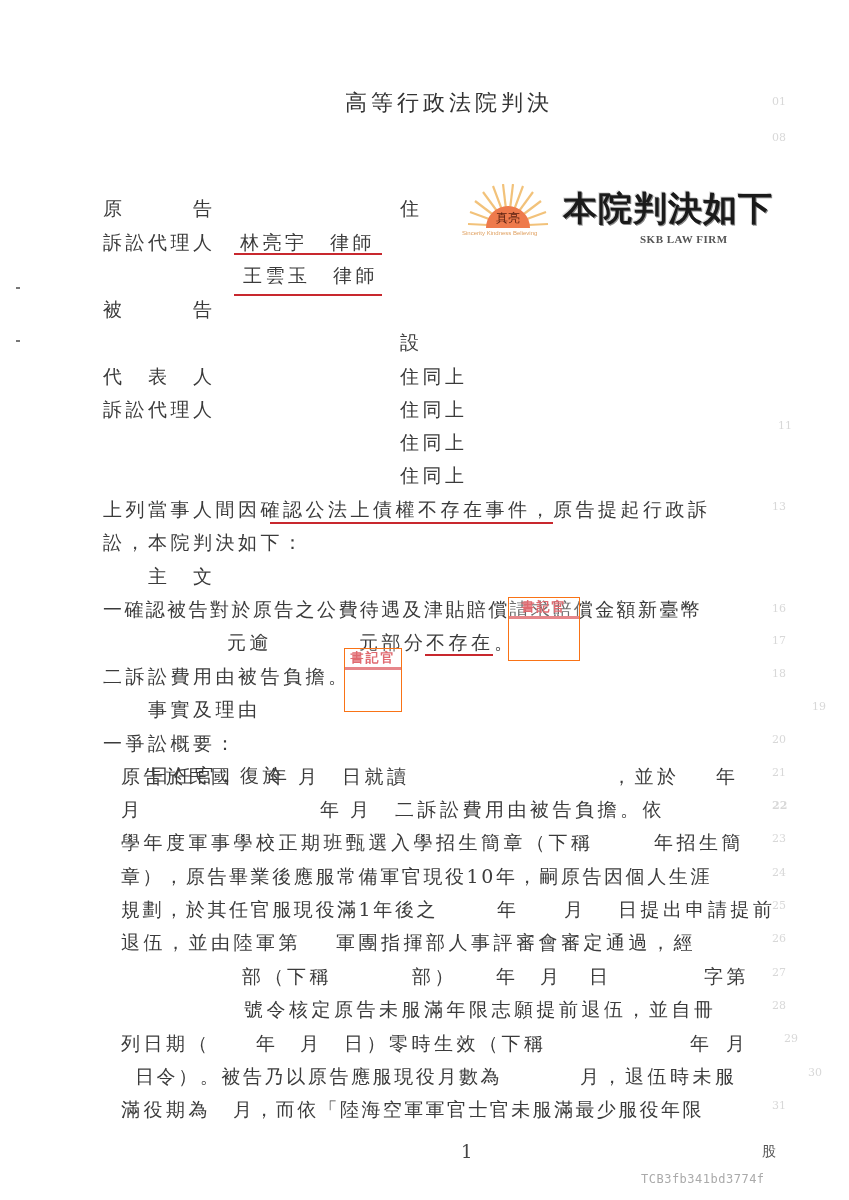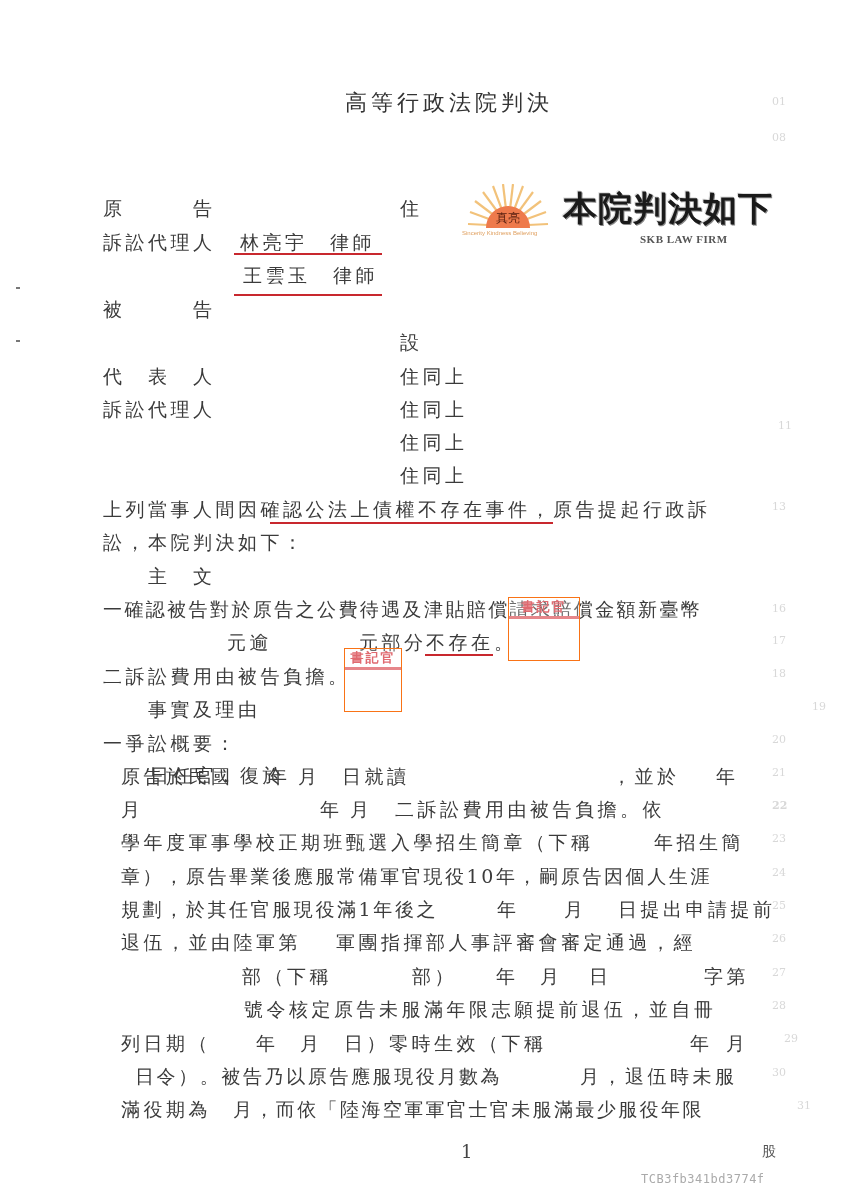--- a/index.html
+++ b/index.html
@@ -161,22 +161,22 @@
   <div class="lineno" style="left:772px; top:733px;">20</div>
   <div class="lineno" style="left:772px; top:766px;">21</div>
   <div class="lineno" style="left:772px; top:799px;font-weight:bold;">22</div>
   <div class="lineno" style="left:772px; top:832px;">23</div>
   <div class="lineno" style="left:772px; top:866px;">24</div>
   <div class="lineno" style="left:772px; top:899px;">25</div>
   <div class="lineno" style="left:772px; top:932px;">26</div>
   <div class="lineno" style="left:772px; top:966px;">27</div>
   <div class="lineno" style="left:772px; top:999px;">28</div>
   <div class="lineno" style="left:772px; top:1032px;margin-left:12px;">29</div>
-  <div class="lineno" style="left:772px; top:1066px;text-align:center;">30</div>
-  <div class="lineno" style="left:772px; top:1099px;margin-left:25px;">31</div>
+  <div class="lineno" style="left:808px; top:1066px;text-align:center;">30</div>
+  <div class="lineno" style="left:772px; top:1099px;">31</div>
 </div>
 
 <div class="speck" style="left:16px; top:287px;"></div>
 <div class="speck" style="left:16px; top:340px;"></div>
 
 <div class="abs pageno" style="left:461px; top:1141px;">1</div>
 <div class="abs" style="left:762px; top:1143px; font-size:14px; color:#555;">股</div>
 <div class="abs footer-code" style="left:641px; top:1172px;">TCB3fb341bd3774f</div>
 
 </body></html>

